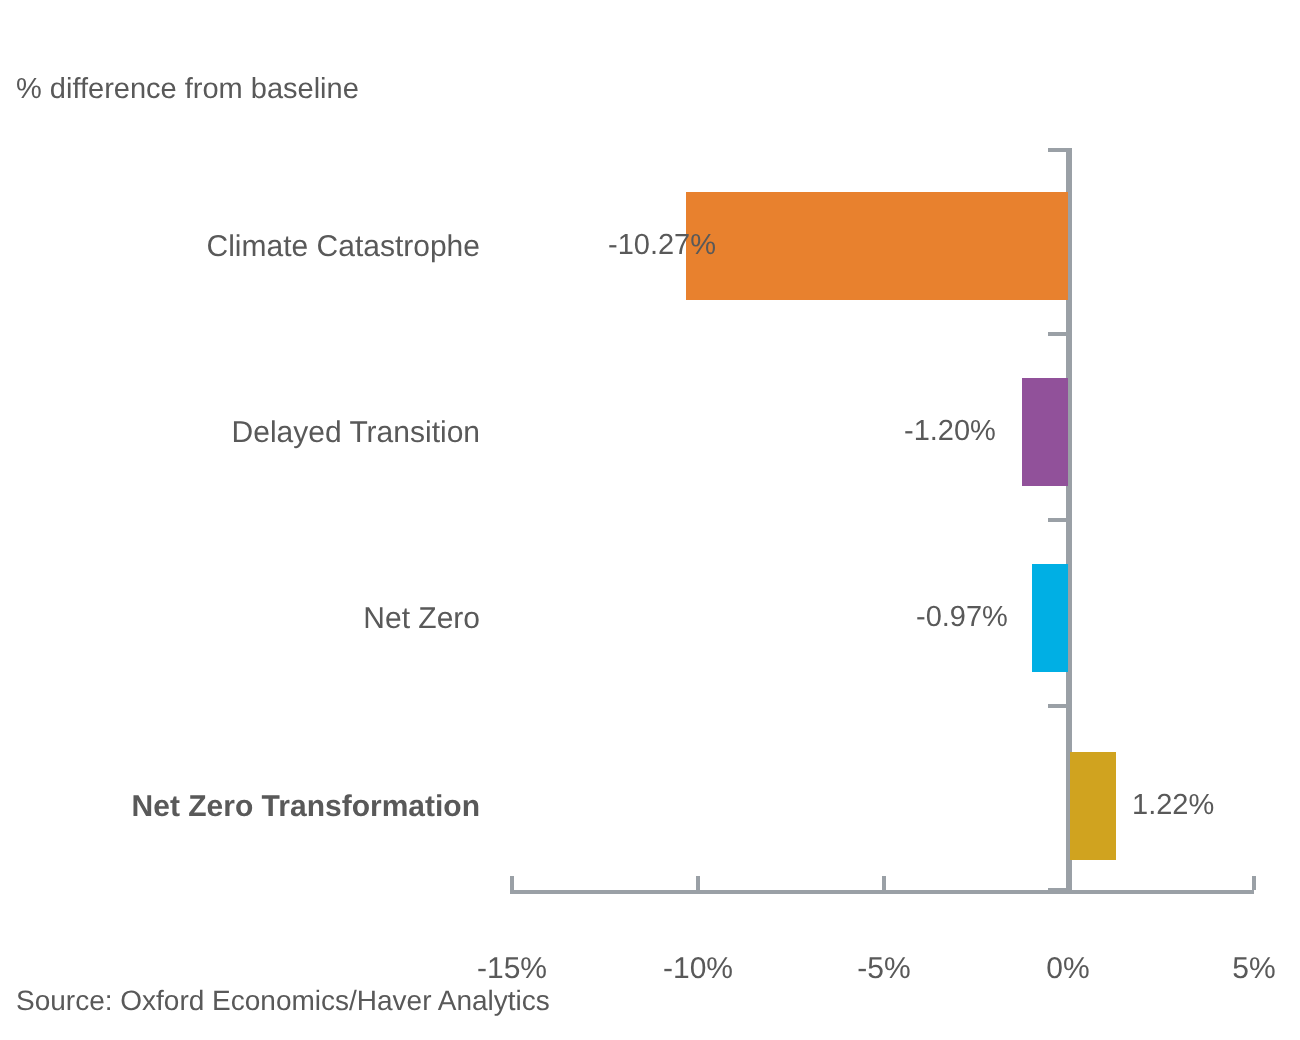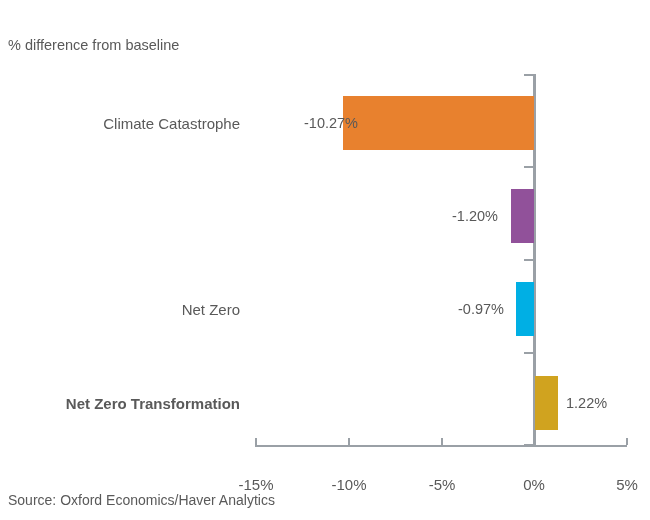--- a/index.html
+++ b/index.html
@@ -116,20 +116,21 @@
     <div class="cat-tick" style="top:74px;"></div>
     <div class="cat-tick" style="top:166px;"></div>
     <div class="cat-tick" style="top:259px;"></div>
     <div class="cat-tick" style="top:352px;"></div>
     <div class="cat-tick" style="top:444px;"></div>
 
     <div class="cat-label" style="top:116px;">Climate Catastrophe</div>
     <div class="bar" style="left:343px;top:96px;width:191px;background:#E8812E;"></div>
     <div class="bar-label" style="left:292px;top:116px;margin-left:12px;">-10.27%</div>
 
+    <div class="cat-label" style="top:209px;">Delayed Transition</div>
     <div class="bar" style="left:511px;top:189px;width:23px;background:#91519A;"></div>
     <div class="bar-label" style="left:452px;top:209px;">-1.20%</div>
 
     <div class="cat-label" style="top:302px;margin-left:15px;">Net Zero</div>
     <div class="bar" style="left:516px;top:282px;width:18px;background:#00AFE4;"></div>
     <div class="bar-label" style="left:458px;top:302px;">-0.97%</div>
 
     <div class="cat-label" style="top:396px;font-weight:bold;">Net Zero Transformation</div>
     <div class="bar" style="left:535px;top:376px;width:23px;background:#D0A31F;"></div>
     <div class="bar-label" style="left:566px;top:396px;">1.22%</div>

